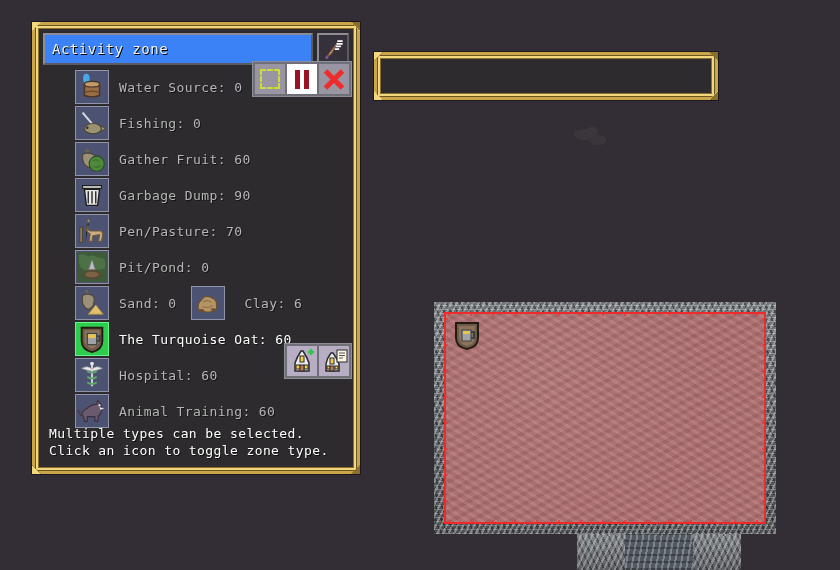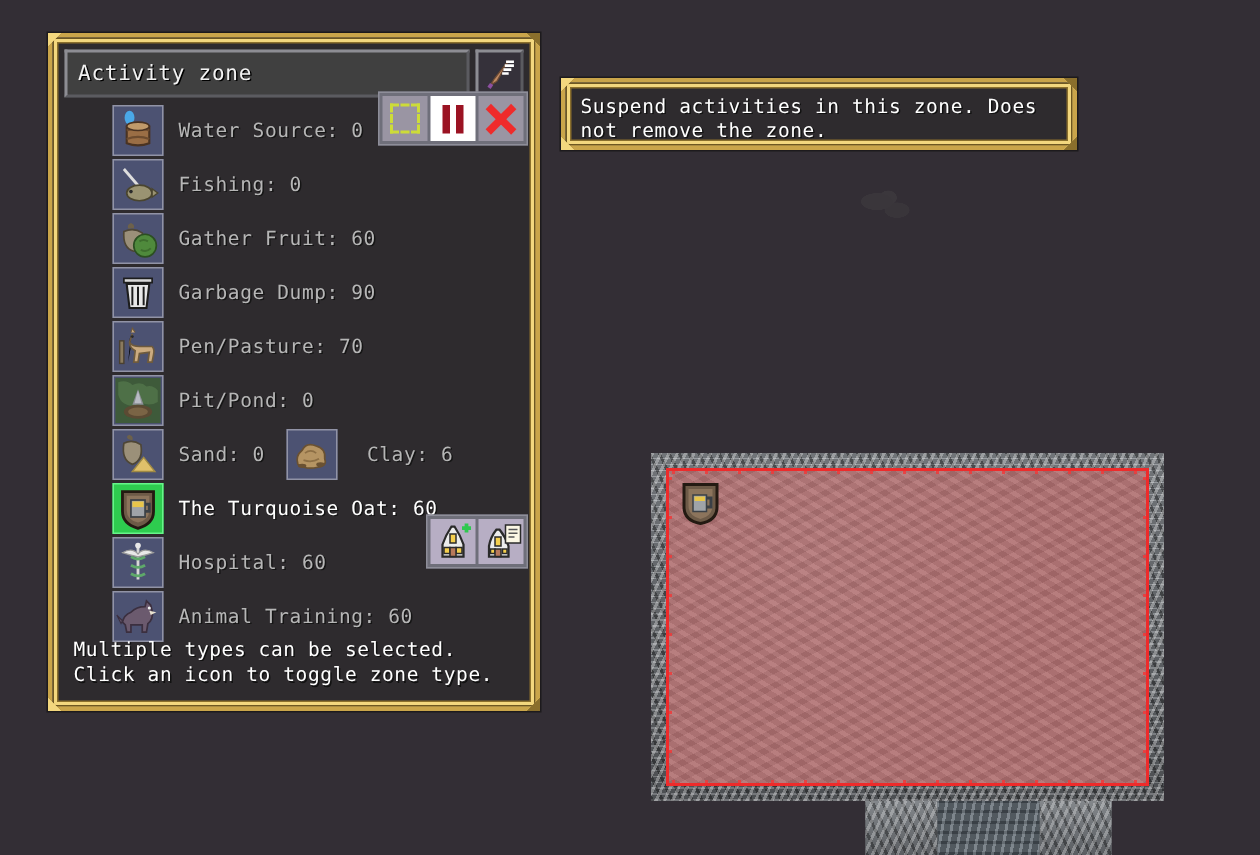--- a/index.html
+++ b/index.html
@@ -100,21 +100,21 @@
   }
   .corner-tr{ right:-3px; top:-3px; clip-path:polygon(100% 0,100% 100%,0 0); }
   .corner-bl{ left:-3px; bottom:-3px; clip-path:polygon(0 100%,100% 100%,0 0); }
 
   
   #panel{ left:32px; top:22px; width:328px; height:452px; }
   .panel-inner{ position:absolute; inset:0; padding:8px 8px 6px 8px; }
 
   .titlerow{ display:flex; gap:4px; height:32px; }
   .titlebox{
-    flex:1; background:#404040;
+    flex:1; background:#3b82f6;
     border:2px solid #8d8d93; border-right-color:#5b5b60; border-bottom-color:#5b5b60;
     display:flex; align-items:center; padding-left:7px;
   }
   .titlebox span{
     color:#f2f2f2; font-size:14px; letter-spacing:.5px; line-height:1;
     text-shadow:1px 1px 0 #000;
   }
   .quillbtn{
     width:32px; background:#35313a;
     border:2px solid #8d8d93; border-right-color:#5b5b60; border-bottom-color:#5b5b60;
@@ -209,24 +209,20 @@
           <path d="M17 10 h3 v6 h-3" fill="none" stroke="#3b4046" stroke-width="2"></path>
         </svg>
       </div>
 
     </div>
   </div>
 
   <div id="tooltip" class="gold-frame">
     <span class="corner-tr"></span>
       <span class="corner-bl"></span>
-    <div class="tip-text">
-      <div>Suspend activities in this zone.  Does</div>
-      <div>not remove the zone.</div>
-    </div>
   </div>
 
   <div id="panel" class="gold-frame">
     <span class="corner-tr"></span>
       <span class="corner-bl"></span>
     <div class="panel-inner">
 
       <div class="titlerow">
         <div class="titlebox">
           <span>Activity zone</span>

